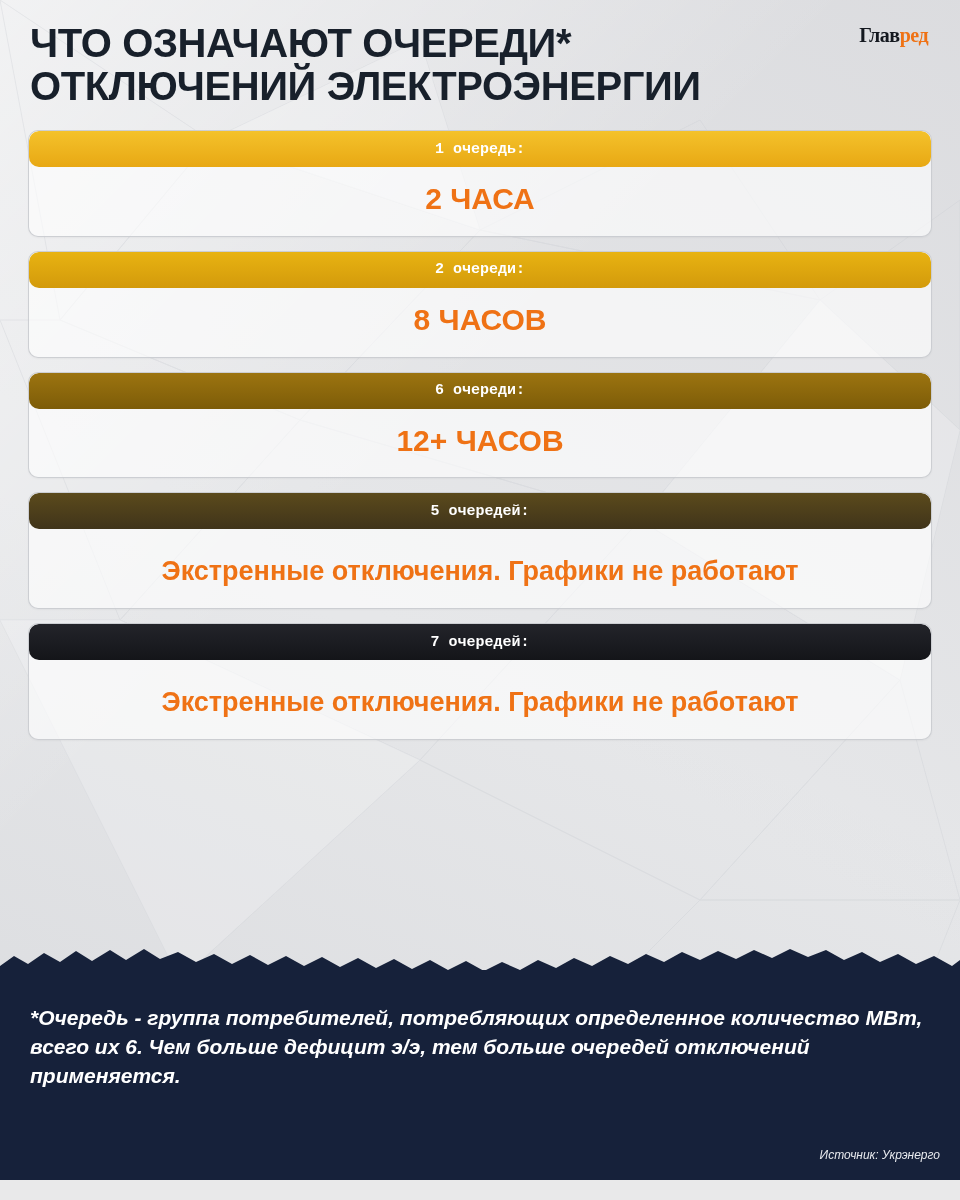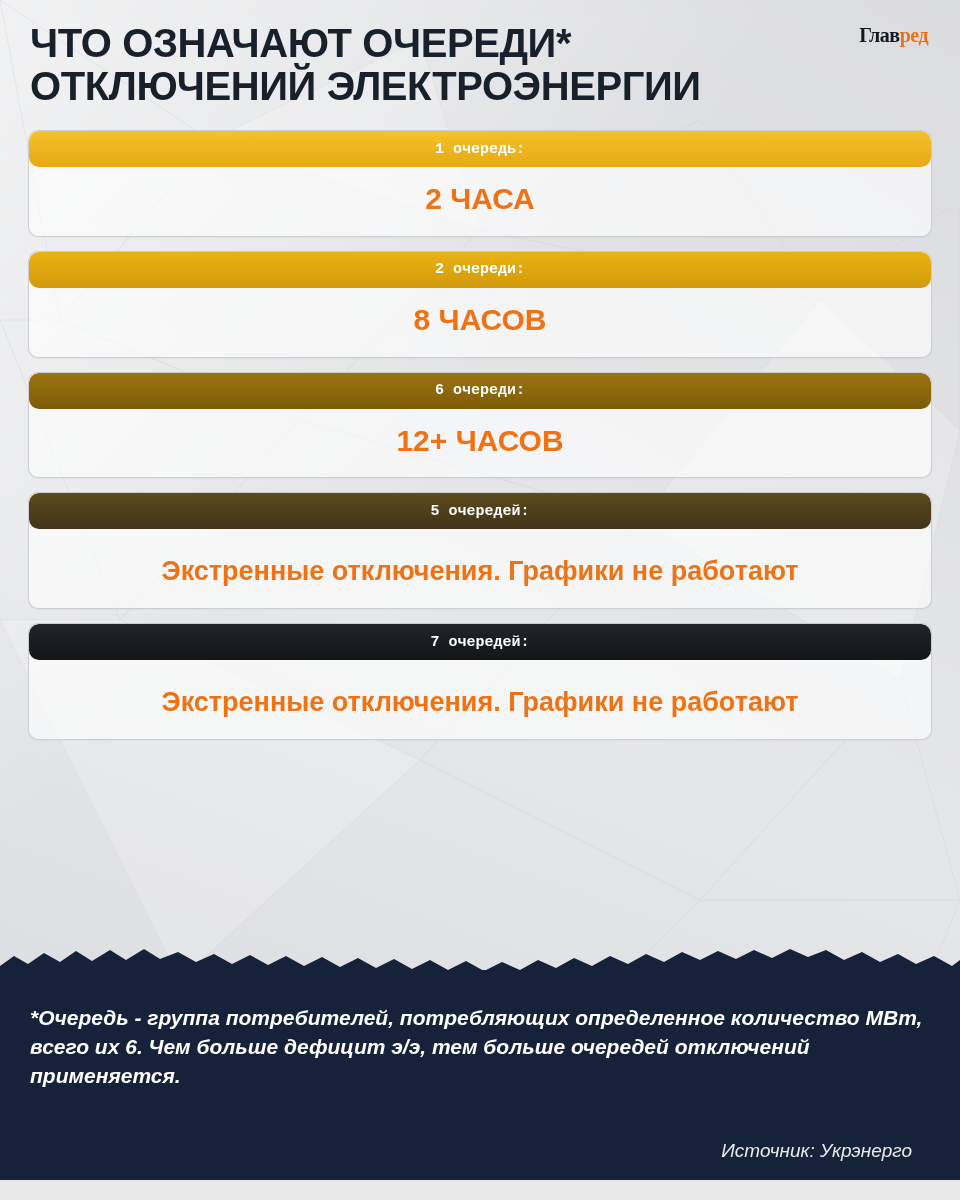--- a/index.html
+++ b/index.html
@@ -141,24 +141,24 @@
 
   .footnote {
     font-style: italic;
     font-weight: bold;
     font-size: 21px;
     line-height: 1.38;
   }
 
   .source {
     position: absolute;
-    right: 48px;
+    right: 20px;
     bottom: 18px;
     font-style: italic;
-    font-size: 19px;
+    font-size: 12px;
     color: #e8eaee;
   }
 </style>
 </head>
 <body>
 
 <div class="poster">
 
   <svg class="texture" viewBox="0 0 960 1200" preserveAspectRatio="none">
     <g fill="none" stroke="#c9ccd2" stroke-width="1" opacity="0.6">

